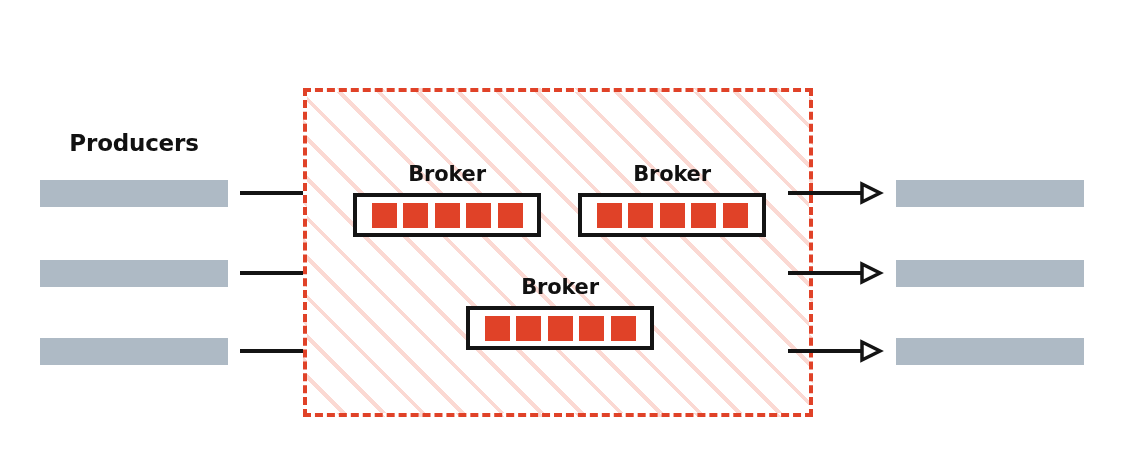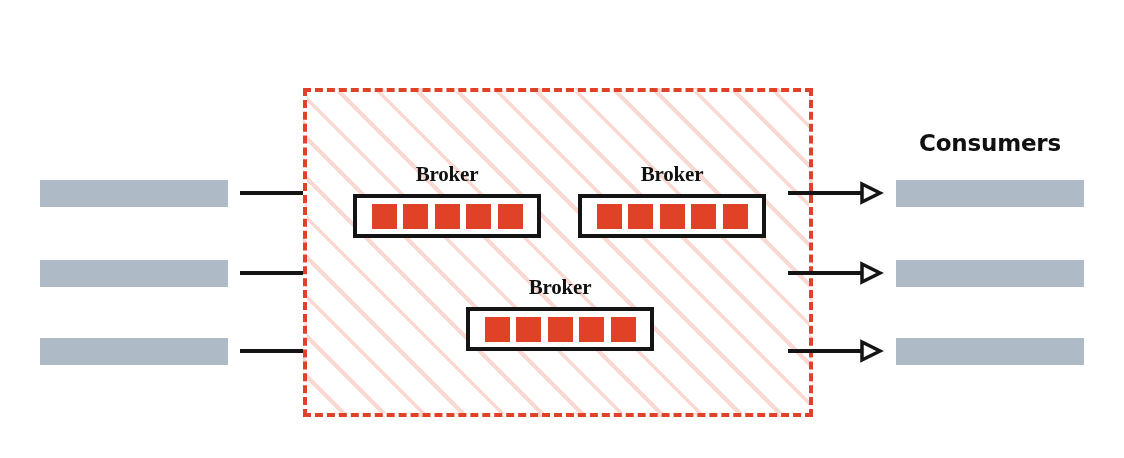--- a/index.html
+++ b/index.html
@@ -74,21 +74,20 @@
     position: absolute;
   }
   .broker-title {
     font-size: 21px;
     font-weight: 600;
     letter-spacing: -0.2px;
     color: #111111;
     text-align: center;
     white-space: nowrap;
     margin-bottom: 7px;
-    font-family: Liberation Serif, serif;
   }
   .broker-box {
     box-sizing: border-box;
     border: 4px solid #141414;
     background: #ffffff;
     height: 44px;
     display: flex;
     align-items: center;
     justify-content: space-evenly;
     padding: 0 8px;
@@ -113,20 +112,21 @@
   .arrow-out { left: 788px; width: 100px; height: 24px; }
   .arrow-in.row-1, .arrow-out.row-1 { top: 181px; }
   .arrow-in.row-2, .arrow-out.row-2 { top: 261px; }
   .arrow-in.row-3, .arrow-out.row-3 { top: 339px; }
 </style>
 </head>
 <body>
 
 <div class="stage">
 
+  <div class="section-label" id="producers-label">Producers</div>
 
   <div class="io-bar producer-bar row-1"></div>
   <div class="io-bar producer-bar row-2"></div>
   <div class="io-bar producer-bar row-3"></div>
 
   <svg class="arrow-svg arrow-in row-1" viewBox="0 0 100 24">
     <line x1="0" y1="12" x2="78" y2="12" stroke="#141414" stroke-width="4"></line>
     <path d="M 78 3 L 96 12 L 78 21 Z" fill="#ffffff" stroke="#141414" stroke-width="3.5" stroke-linejoin="miter"></path>
   </svg>
   <svg class="arrow-svg arrow-in row-2" viewBox="0 0 100 24">
@@ -180,19 +180,18 @@
   </svg>
   <svg class="arrow-svg arrow-out row-2" viewBox="0 0 100 24">
     <line x1="0" y1="12" x2="74" y2="12" stroke="#141414" stroke-width="4"></line>
     <path d="M 74 3 L 92 12 L 74 21 Z" fill="#ffffff" stroke="#141414" stroke-width="3.5" stroke-linejoin="miter"></path>
   </svg>
   <svg class="arrow-svg arrow-out row-3" viewBox="0 0 100 24">
     <line x1="0" y1="12" x2="74" y2="12" stroke="#141414" stroke-width="4"></line>
     <path d="M 74 3 L 92 12 L 74 21 Z" fill="#ffffff" stroke="#141414" stroke-width="3.5" stroke-linejoin="miter"></path>
   </svg>
 
-  <div class="section-label" id="consumers-label">Consumers</div>
 
   <div class="io-bar consumer-bar row-1"></div>
   <div class="io-bar consumer-bar row-2"></div>
   <div class="io-bar consumer-bar row-3"></div>
 
 </div>
 
 </body></html>

